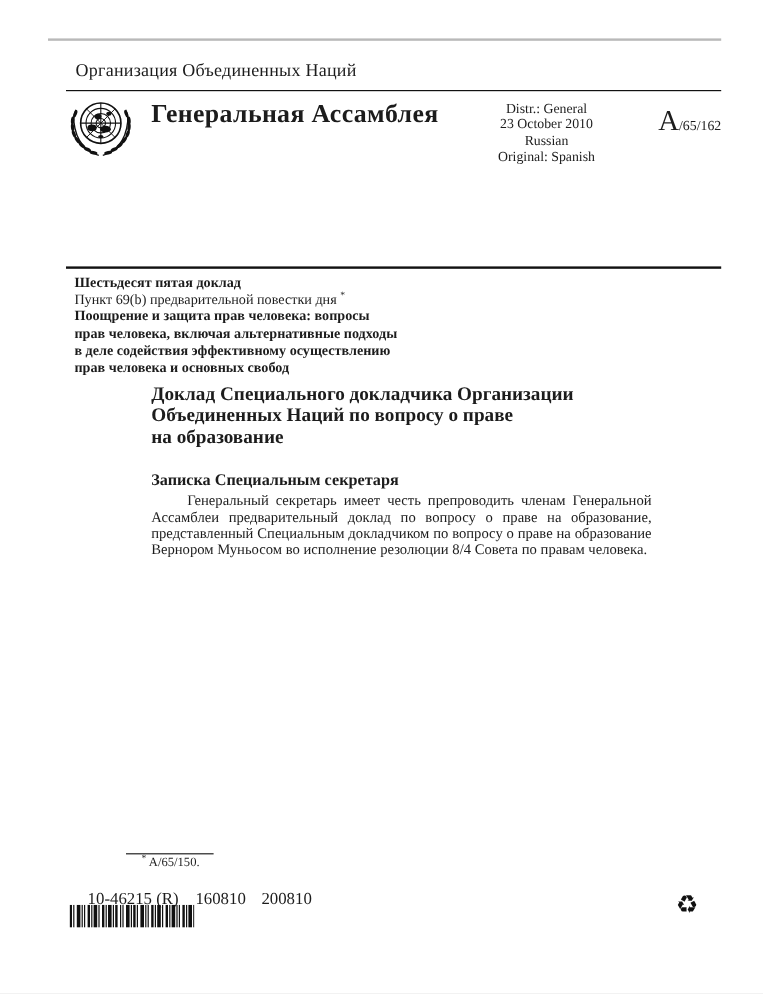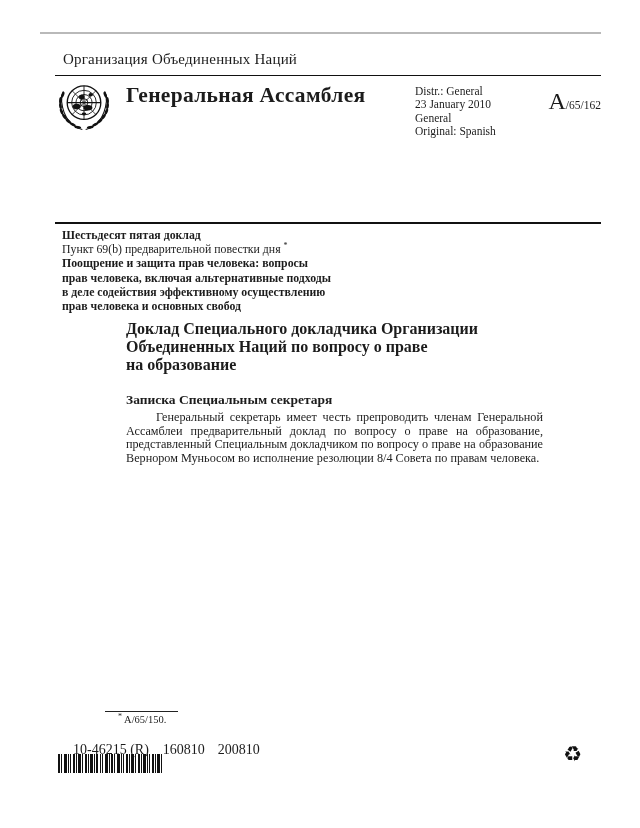--- a/index.html
+++ b/index.html
@@ -19,21 +19,21 @@
   .top-faint-rule { left: 40px; top: 32px; width: 561px; height: 2px; background: #b9b9b9; }
   .org-name { left: 63px; top: 51px; font-size: 15px; letter-spacing: 0.2px; }
   .doc-symbol { right: 39px; top: 44px; text-align: right; white-space: nowrap; margin-top: 44px; }
   .doc-symbol .letter { font-size: 24px; }
   .doc-symbol .rest { font-size: 11.5px; }
   .header-rule { left: 55px; top: 75px; width: 546px; height: 1px; background: #111; }
 
   .emblem { left: 56px; top: 78px; width: 56px; height: 56px; }
   .ga-title { left: 126px; top: 83px; font-size: 21.5px; font-weight: bold; letter-spacing: 0.3px; }
 
-  .distr-block { left: 415px; top: 85px; font-size: 11.5px; line-height: 13.4px; }
+  .distr-block { left: 415px; top: 85px; font-size: 11.5px; line-height: 13.4px; text-align: center; }
 
   .thick-rule { left: 55px; top: 222px; width: 546px; height: 2.4px; background: #111; }
 
   .session-block { left: 62px; top: 228px; font-size: 11.8px; line-height: 14.2px; }
   .session-block .bold { font-weight: bold; }
   .preline { white-space: pre-line; }
   sup.fnmark { font-size: 8px; vertical-align: super; line-height: 0; }
 
   .doc-title { left: 126px; top: 320px; font-size: 16px; font-weight: bold; line-height: 18px; }
   .doc-subtitle { left: 126px; top: 392px; font-size: 13.5px; font-weight: bold; }
@@ -120,22 +120,22 @@
         <ellipse cx="70" cy="83" rx="6" ry="2.5" transform="rotate(155 70 83)"></ellipse>
         <ellipse cx="61" cy="88" rx="6" ry="2.5" transform="rotate(170 61 88)"></ellipse>
       </g>
     </svg>
   </div>
 
   <div class="abs ga-title">Генеральная Ассамблея</div>
 
   <div class="abs distr-block">
     <div>Distr.: General</div>
-    <div>23 January 2010</div>
-    <div>General</div>
+    <div>23 October 2010</div>
+    <div>Russian</div>
     <div>Original: Spanish</div>
   </div>
 
   <div class="abs thick-rule"></div>
 
   <div class="abs session-block">
     <div class="bold">Шестьдесят пятая доклад</div>
     <div><span>Пункт 69(b) предварительной повестки дня</span><span> </span><sup class="fnmark">*</sup></div>
     <div class="bold preline">Поощрение и защита прав человека: вопросы
 прав человека, включая альтернативные подходы

